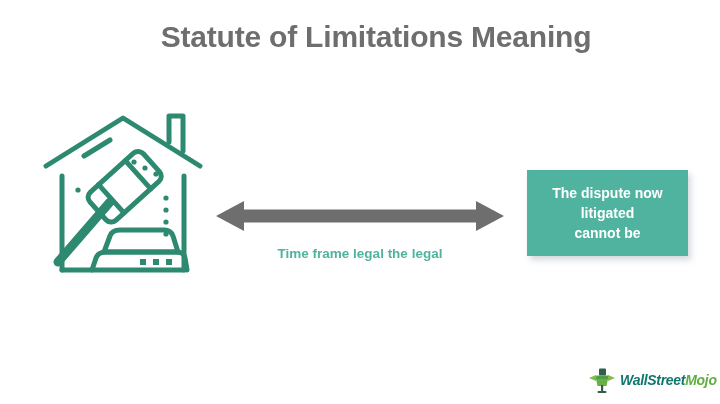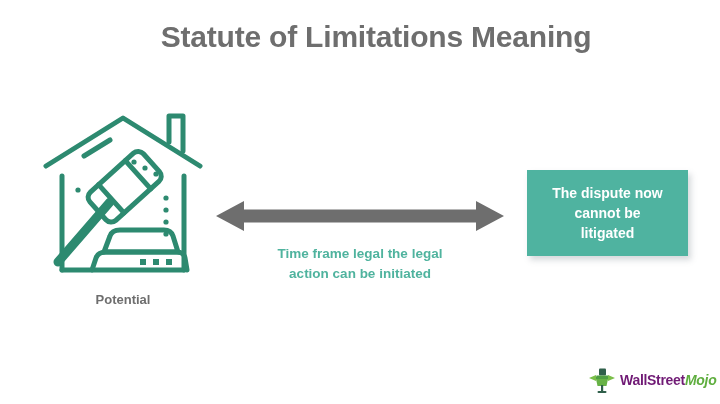--- a/index.html
+++ b/index.html
@@ -122,21 +122,21 @@
     height: 26px;
     margin-right: 4px;
   }
   .logo-mark svg { display: block; }
   .logo-text {
     font-size: 14px;
     font-weight: bold;
     letter-spacing: -0.3px;
     white-space: nowrap;
   }
-  .logo-text .w1 { color: #701a75; }
+  .logo-text .w1 { color: #0f766e; font-style: italic; }
   .logo-text .w2 { color: #5fae3f; font-style: italic; }
 </style>
 </head>
 <body>
 
 <div class="canvas">
 
   <div class="title">Statute of Limitations Meaning</div>
 
   <div class="icon-block">
@@ -179,39 +179,37 @@
 
       <g stroke="none" fill="#2d8a70">
         <rect x="102" y="155" width="6" height="6"></rect>
         <rect x="115" y="155" width="6" height="6"></rect>
         <rect x="128" y="155" width="6" height="6"></rect>
       </g>
     </svg>
   </div>
 
   <div class="icon-caption">
-    <span class="ln">Potential</span>
   </div>
 
   <div class="arrow-wrap">
     <svg viewBox="0 0 292 36" xmlns="http://www.w3.org/2000/svg">
       <path d="M2 18 L30 3 L30 11.5 L262 11.5 L262 3 L290 18 L262 33 L262 24.5 L30 24.5 L30 33 Z" fill="#6e6e6e"></path>
     </svg>
   </div>
 
   <div class="arrow-caption">
     <span class="ln">Time frame legal the legal</span>
-    <span class="ln">action can be initiated</span>
   </div>
 
   <div class="result-box">
     <div class="result-text">
       <span class="ln">The dispute now</span>
+      <span class="ln">litigated</span>
       <span class="ln">cannot be</span>
-      <span class="ln">litigated</span>
     </div>
   </div>
 
   <div class="logo">
     <span class="logo-mark">
       <svg viewBox="0 0 28 26" xmlns="http://www.w3.org/2000/svg">
         <rect x="11" y="1.5" width="7" height="7" rx="1" fill="#2f5f4a"></rect>
         <path d="M8.5 8.5 L20.5 8.5 L21.5 12 L7.5 12 Z" fill="#4f9e43"></path>
         <path d="M1 11 L8 8 L8 14 Z" fill="#7bbf4a"></path>
         <path d="M27 11 L20 8 L20 14 Z" fill="#7bbf4a"></path>

